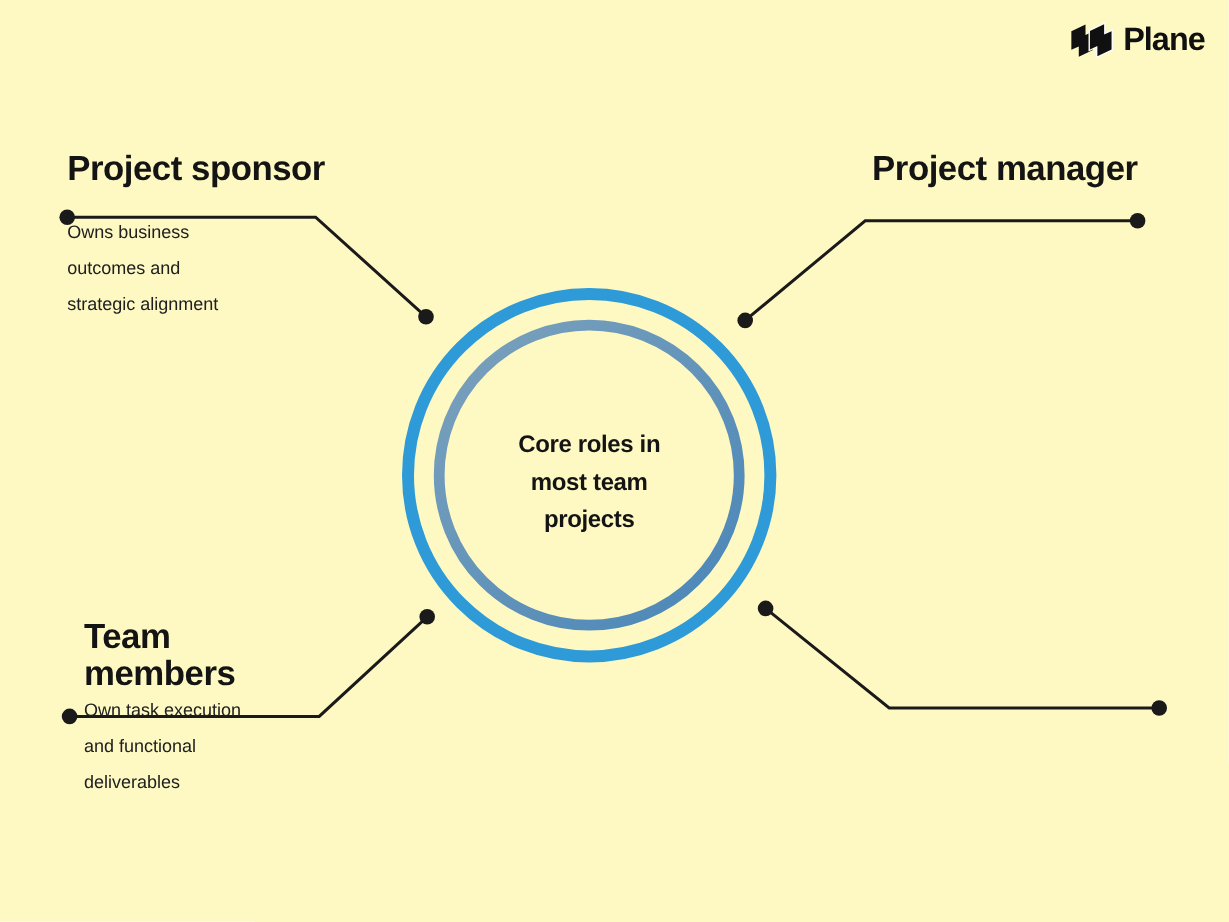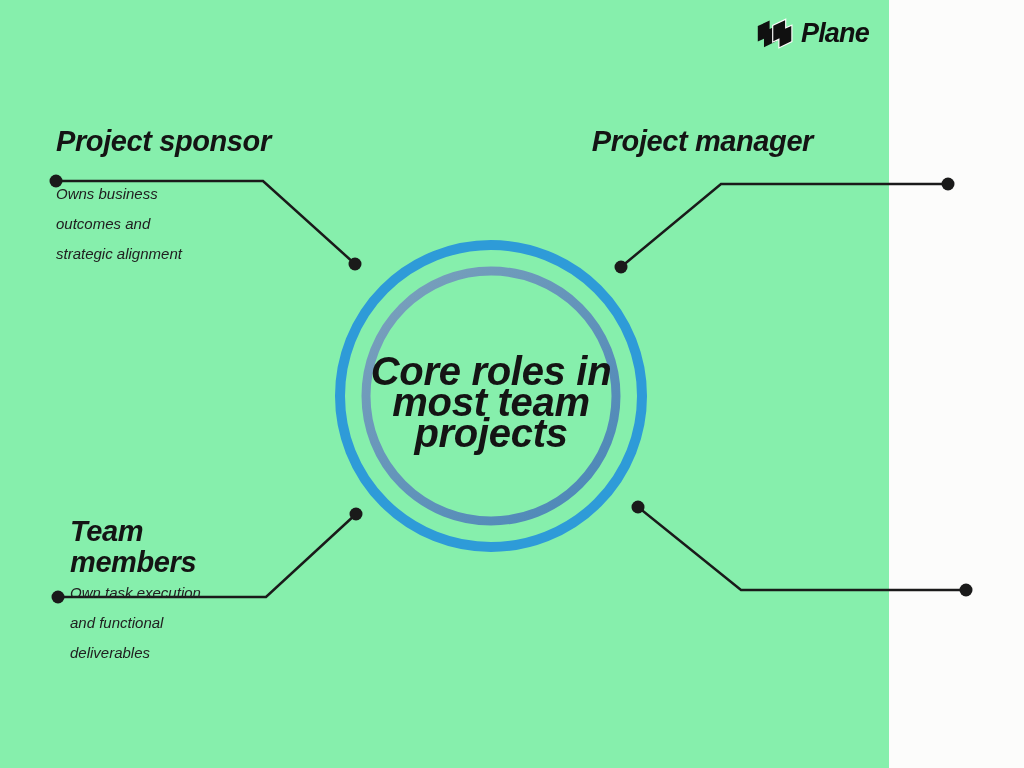--- a/index.html
+++ b/index.html
@@ -5,24 +5,23 @@
   * { margin: 0; padding: 0; box-sizing: border-box; }
   html, body { width: 1024px; height: 768px; }
   body {
     font-family: "Liberation Sans", sans-serif;
     background: #fcfcfb;
     color: #1a1a1a;
     overflow: hidden;
   }
   .canvas {
     position: relative;
-    width: 889px;
+    width: 1024px;
     height: 768px;
-    background: #86efac;
-    font-style: italic;
+    background: #fef9c3;
   }
 
   
   .logo {
     position: absolute;
     top: 18px;
     right: 20px;
     display: flex;
     align-items: center;
     gap: 7px;
@@ -42,21 +41,21 @@
     height: 768px;
   }
 
   
   .center-label {
     position: absolute;
     left: 341px;
     top: 356px;
     width: 300px;
     text-align: center;
-    font-size: 40px;
+    font-size: 20px;
     line-height: 31px;
     font-weight: 600;
     letter-spacing: -0.3px;
     white-space: pre-line;
     color: #141414;
   }
 
   
   .role { position: absolute; }
   .role .title {

